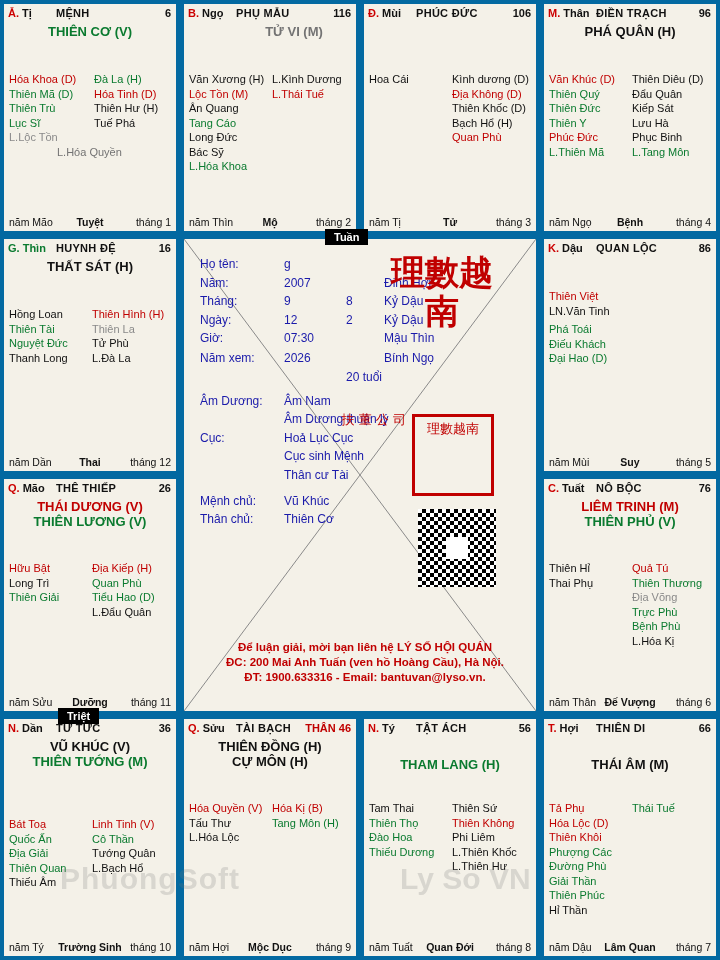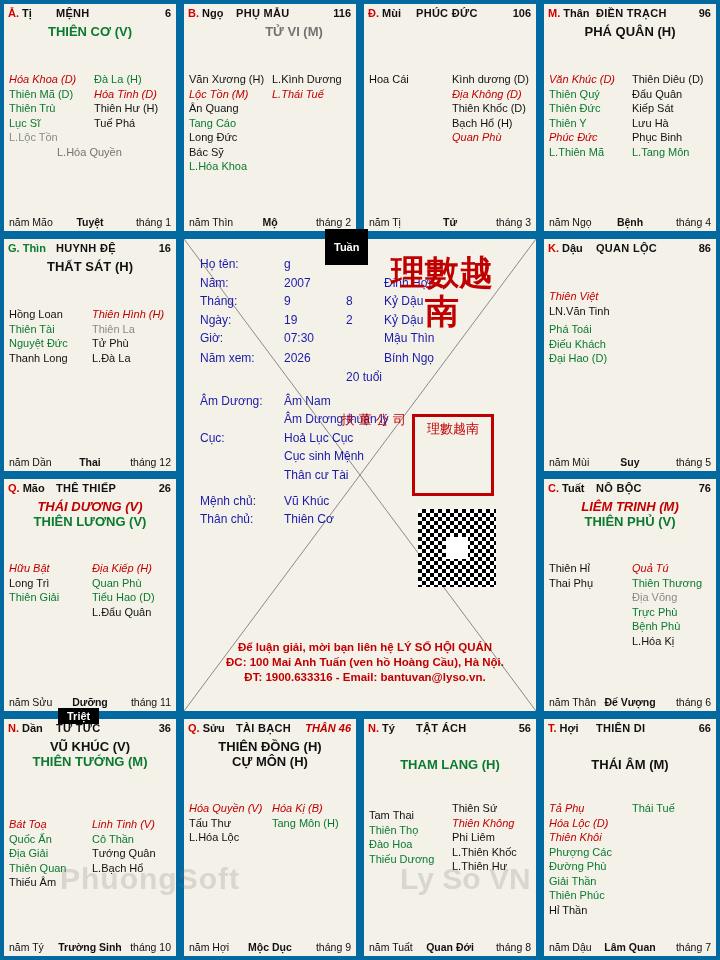--- a/index.html
+++ b/index.html
@@ -32,21 +32,21 @@
     background:#f4f1e8;
   }
   
   .chi{position:absolute;left:4px;top:3px;font-weight:bold;font-size:11px;}
   .chi .dot{color:#c00;}
   .cung{position:absolute;left:52px;top:3px;font-weight:bold;font-size:11px;letter-spacing:.3px;text-align:right;}
   .num{position:absolute;right:5px;top:3px;font-weight:bold;font-size:11px;}
   
   .mainstars{position:absolute;left:0;right:0;top:20px;text-align:center;line-height:15px;font-weight:bold;font-size:13px;}
   .mainstars div{white-space:nowrap;}
-  .red{color:#c00000;font-style:italic;}
+  .red{color:#c00000;}
   .green{color:#0a7a2f;}
   .blue{color:#737373;margin-left:48px;}
   .grey{color:#8a8a8a;}
   .black{color:#111;}
   .cols{position:absolute;top:68px;left:5px;right:5px;display:flex;gap:4px;}
   .col{width:50%;line-height:14.5px;font-size:11px;}
   .col div{white-space:nowrap;}
   
   .foot{position:absolute;left:0;right:0;bottom:3px;font-size:10.5px;}
   .foot .nam{position:absolute;left:5px;bottom:0;}
@@ -66,21 +66,21 @@
   .hanzi{position:absolute;right:34px;top:14px;width:120px;text-align:center;color:#c00000;
     font-family:"DejaVu Serif", serif;font-size:34px;line-height:39px;font-weight:bold;}
   .seal{position:absolute;right:42px;top:175px;width:82px;height:82px;border:3px solid #c00000;color:#c00000;
     font-family:"DejaVu Serif", serif;font-size:13px;line-height:16px;text-align:center;padding-top:4px;box-sizing:border-box;}
   .sealcol{position:absolute;right:130px;top:172px;color:#c00000;font-family:"DejaVu Serif", serif;font-size:13px;line-height:17px;text-align:center;}
   .qr{position:absolute;right:40px;top:270px;width:78px;height:78px;background:
     repeating-conic-gradient(#000 0% 25%, #fff 0% 50%) 0 0/8px 8px;}
   .qr:after{content:"";position:absolute;left:28px;top:28px;width:22px;height:22px;background:#fff;}
   .contact{position:absolute;left:30px;right:20px;bottom:26px;text-align:center;color:#c00000;font-size:11.5px;line-height:15px;font-weight:bold;}
   
-  .tuan{position:absolute;left:325px;top:229px;background:#000;color:#fff;font-weight:bold;font-size:11px;padding:12px 9px;z-index:5;}
+  .tuan{position:absolute;left:325px;top:229px;background:#000;color:#fff;font-weight:bold;font-size:11px;padding:2px 9px;z-index:5;}
   .triet{position:absolute;left:58px;top:708px;background:#000;color:#fff;font-weight:bold;font-size:11px;padding:2px 9px;z-index:5;}
   .watermark{position:absolute;left:60px;top:862px;font-size:30px;color:rgba(120,120,120,.22);font-weight:bold;letter-spacing:1px;z-index:4;}
   .watermark2{position:absolute;left:400px;top:862px;font-size:30px;color:rgba(120,120,120,.22);font-weight:bold;z-index:4;}
 </style>
 </head>
 <body>
 
 <div class="board">
 
   <div class="cell">
@@ -243,21 +243,21 @@
             <span class="v3">Đinh Hợi</span>
           </div>
         <div class="row">
             <span class="lbl">Tháng:</span>
             <span class="v1">9</span>
             <span class="v2">8</span>
             <span class="v3">Kỷ Dậu</span>
           </div>
         <div class="row">
             <span class="lbl">Ngày:</span>
-            <span class="v1">19</span>
+            <span class="v1">12</span>
             <span class="v2">2</span>
             <span class="v3">Kỷ Dậu</span>
           </div>
         <div class="row tall">
             <span class="lbl">Giờ:</span>
             <span class="v1">07:30</span>
             <span class="v2"></span>
             <span class="v3">Mậu Thìn</span>
           </div>
         <div class="row">
@@ -286,21 +286,21 @@
             <span class="lbl">Thân chủ:</span>
             <span class="v3">Thiên Cơ</span>
           </div>
       </div>
       <div class="hanzi">理數越南</div>
       <div class="sealcol">扶 董 公 司</div>
       <div class="seal">理數越南</div>
       <div class="qr"></div>
       <div class="contact">
         <div>Để luận giải, mời bạn liên hệ LÝ SỐ HỘI QUÁN</div>
-        <div>ĐC: 100 Mai Anh Tuấn (ven hồ Hoàng Cầu), Hà Nội.</div>
+        <div>ĐC: 200 Mai Anh Tuấn (ven hồ Hoàng Cầu), Hà Nội.</div>
         <div>ĐT: 1900.633316 - Email: bantuvan@lyso.vn.</div>
       </div>
     </div>
   </div>
 
   <div class="cell">
     <div class="chi"><span class="dot">K.</span> Dậu</div>
     <div class="cung">QUAN LỘC</div>
     <div class="num">86</div>
     <div class="cols" style="top:50px;flex-direction:column;">
@@ -434,21 +434,21 @@
     </div>
   </div>
 
   <div class="cell">
     <div class="chi"><span class="dot">N.</span> Tý</div>
     <div class="cung">TẬT ÁCH</div>
     <div class="num">56</div>
     <div class="mainstars" style="top:38px;">
       <div class="green">THAM LANG (H)</div>
     </div>
-    <div class="cols" style="top:82px;align-items:center;">
+    <div class="cols" style="top:82px;">
       <div class="col">
         <div class="black">Tam Thai</div>
         <div class="green">Thiên Thọ</div>
         <div class="green">Đào Hoa</div>
         <div class="green">Thiếu Dương</div>
       </div>
       <div class="col">
         <div class="black">Thiên Sứ</div>
         <div class="red">Thiên Không</div>
         <div class="black">Phi Liêm</div>

